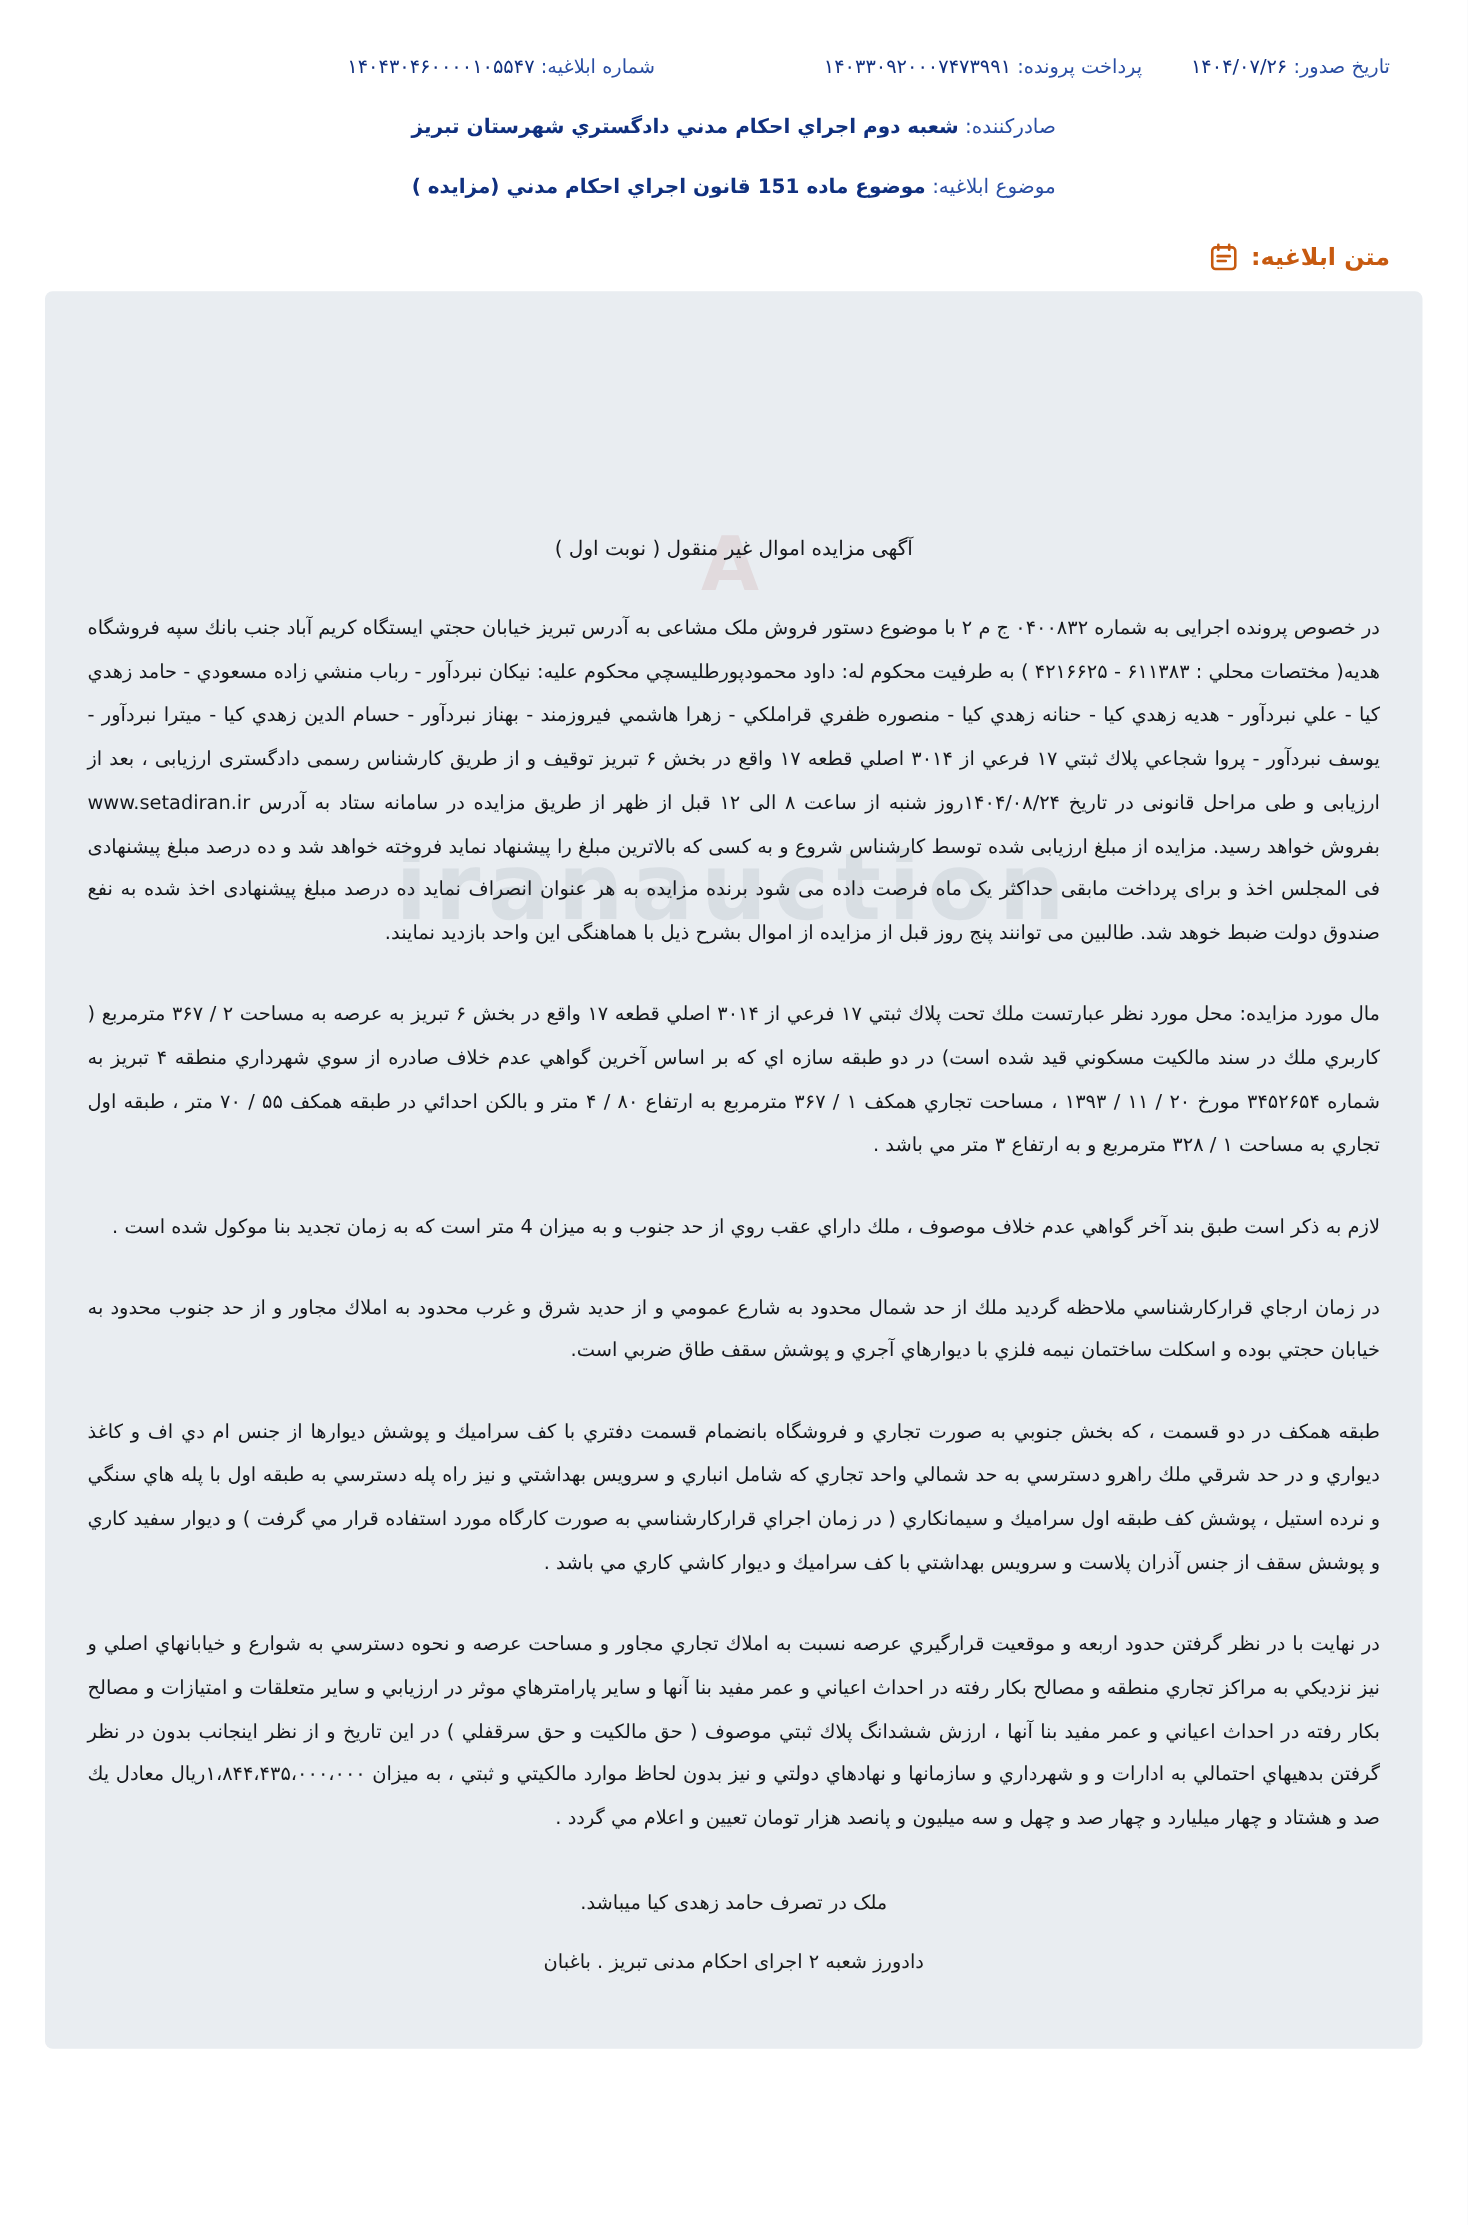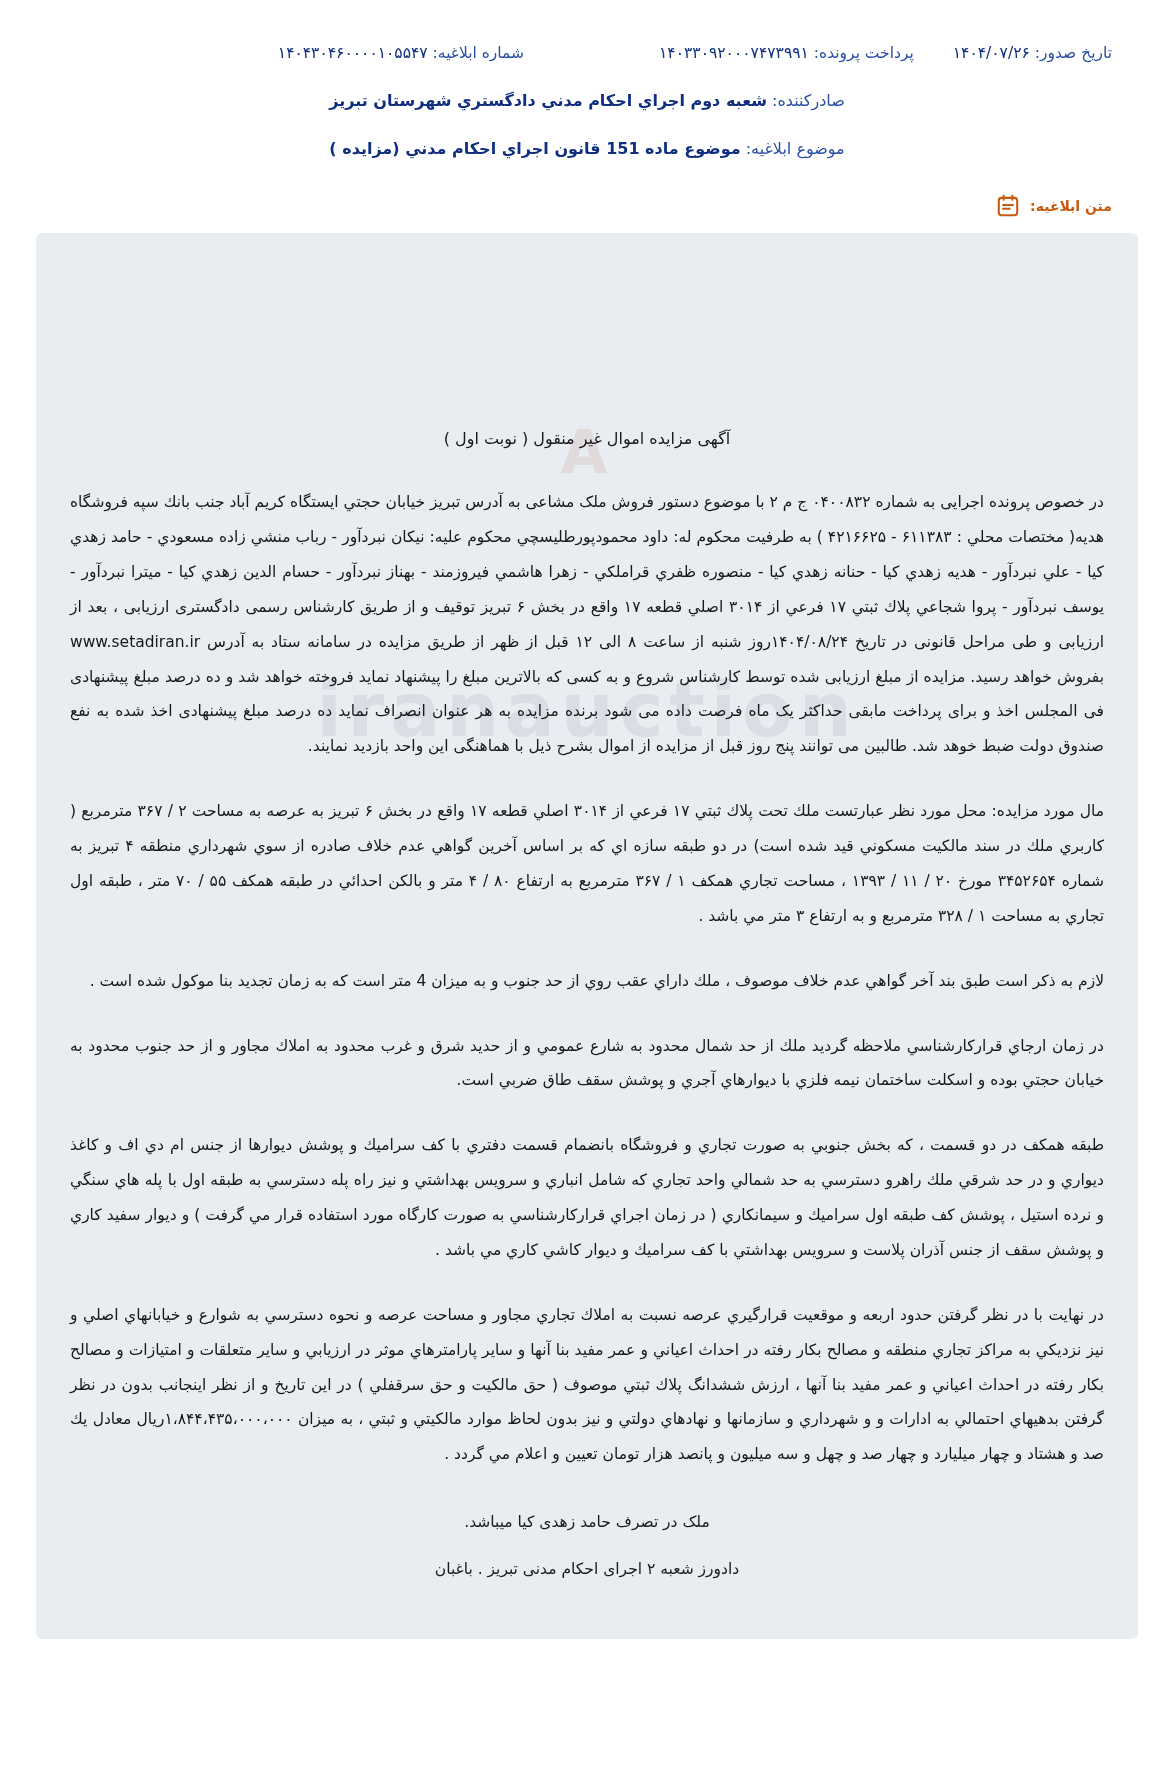--- a/index.html
+++ b/index.html
@@ -72,21 +72,21 @@
   .section-head {
     display: flex;
     flex-direction: row;
     justify-content: flex-start;
     align-items: center;
     padding: 10px 62px 0 62px;
     box-sizing: border-box;
     gap: 9px;
   }
   .section-head .title {
-    font-size: 14px;
+    font-size: 19px;
     font-weight: bold;
     color: #c75a10;
   }
   .doc-icon {
     width: 26px;
     height: 26px;
     flex: 0 0 auto;
     display: block;
   }
 

